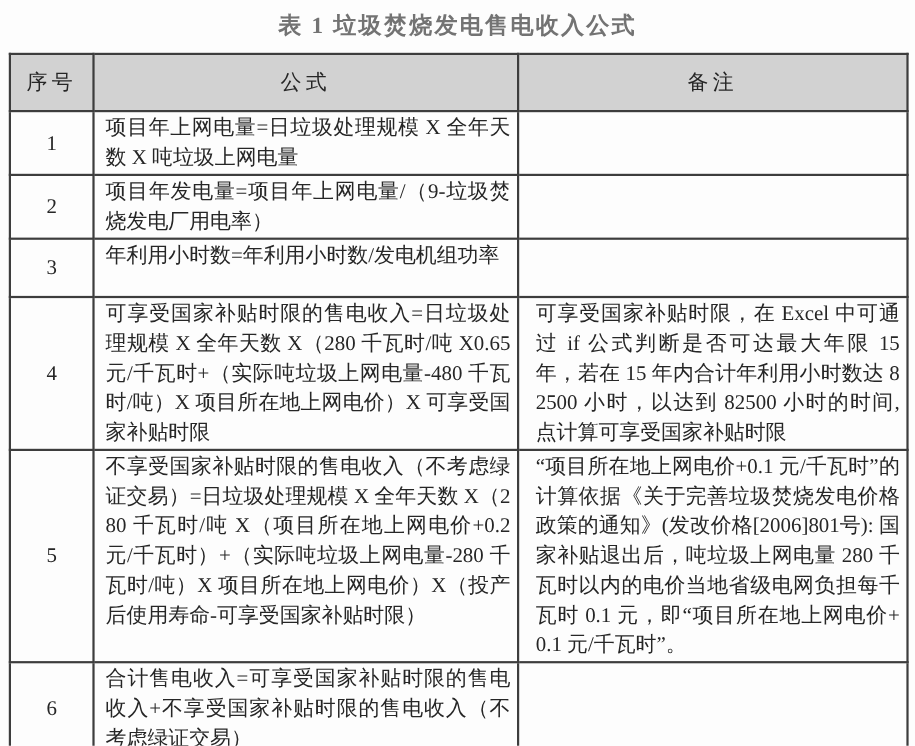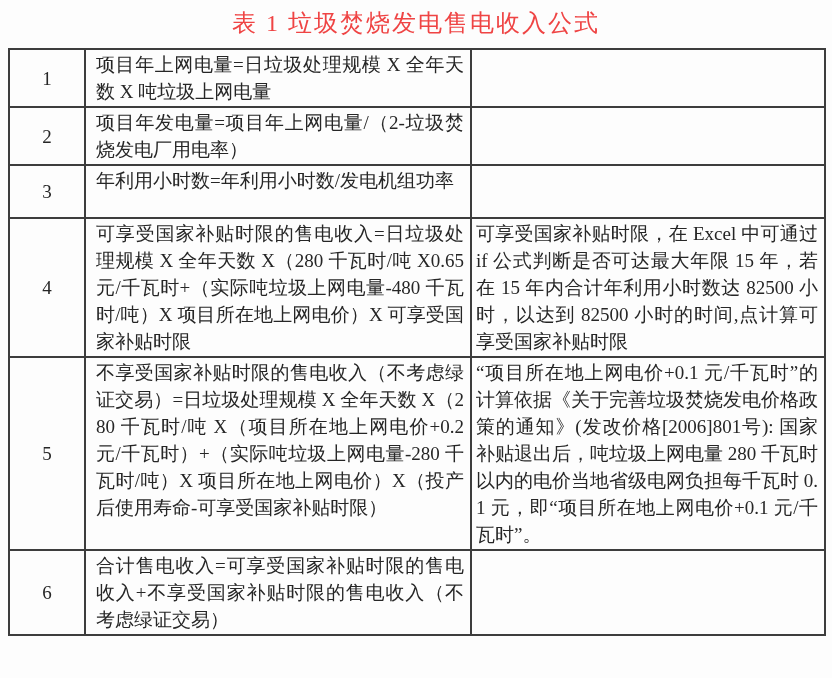--- a/index.html
+++ b/index.html
@@ -13,24 +13,24 @@
     color: #262626;
   }
   .page {
     width: 832px;
     height: 678px;
     box-sizing: border-box;
     padding-top: 6px;
   }
   .doc-title {
     text-align: center;
-    font-size: 24px;
-    font-weight: normal;
+    font-size: 21px;
+    font-weight: bold;
     letter-spacing: 2px;
-    color: #ef4444;
+    color: #737373;
     margin: 2px 0 10px 0;
     line-height: 30px;
   }
   table.formula-table {
     border-collapse: collapse;
     table-layout: fixed;
     margin-left: 8px;
     width: 816px;
     background: #fdfdfd;
   }
@@ -57,21 +57,21 @@
     vertical-align: middle;
     font-size: 20px;
   }
   td.formula-cell, td.remark-cell {
     vertical-align: top;
     text-align: justify;
     text-justify: inter-character;
     padding: 1px 6px 1px 10px;
     word-break: break-all;
   }
-  td.remark-cell { padding: 1px 6px 1px 4px; }
+  td.remark-cell { padding: 1px 6px 1px 15px; }
   tr.r1 { height: 56px; }
   tr.r2 { height: 54px; }
   tr.r3 { height: 53px; }
   tr.r4 { height: 134px; }
   tr.r5 { height: 189px; }
   tr.r6 { height: 76px; }
 </style>
 </head>
 <body>
 
@@ -80,30 +80,35 @@
   <div class="doc-title">表 1 垃圾焚烧发电售电收入公式</div>
 
   <table class="formula-table">
     <colgroup>
       <col class="c-no">
         <col class="c-f">
         <col class="c-r">
     </colgroup>
 
     <tbody>
+        <tr class="head-row">
+      <th>序号</th>
+      <th>公式</th>
+      <th>备注</th>
+    </tr>
 
     <tr class="r1">
       <td class="no-cell">1</td>
       <td class="formula-cell">项目年上网电量=日垃圾处理规模 X 全年天数 X 吨垃圾上网电量</td>
       <td class="remark-cell"></td>
     </tr>
 
     <tr class="r2">
       <td class="no-cell">2</td>
-      <td class="formula-cell">项目年发电量=项目年上网电量/（2-垃圾焚烧发电厂用电率）</td>
+      <td class="formula-cell">项目年发电量=项目年上网电量/（9-垃圾焚烧发电厂用电率）</td>
       <td class="remark-cell"></td>
     </tr>
 
     <tr class="r3">
       <td class="no-cell">3</td>
       <td class="formula-cell">年利用小时数=年利用小时数/发电机组功率</td>
       <td class="remark-cell"></td>
     </tr>
 
     <tr class="r4">

